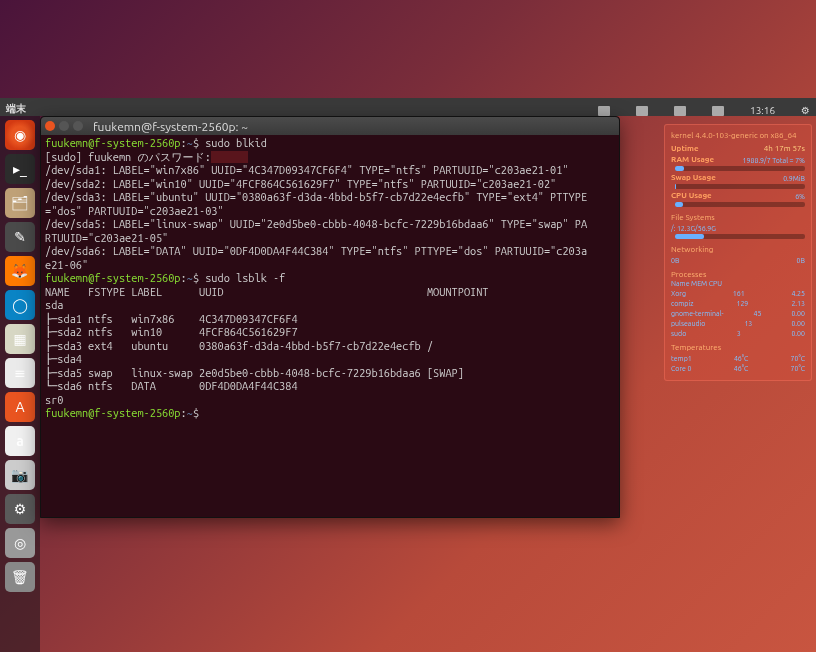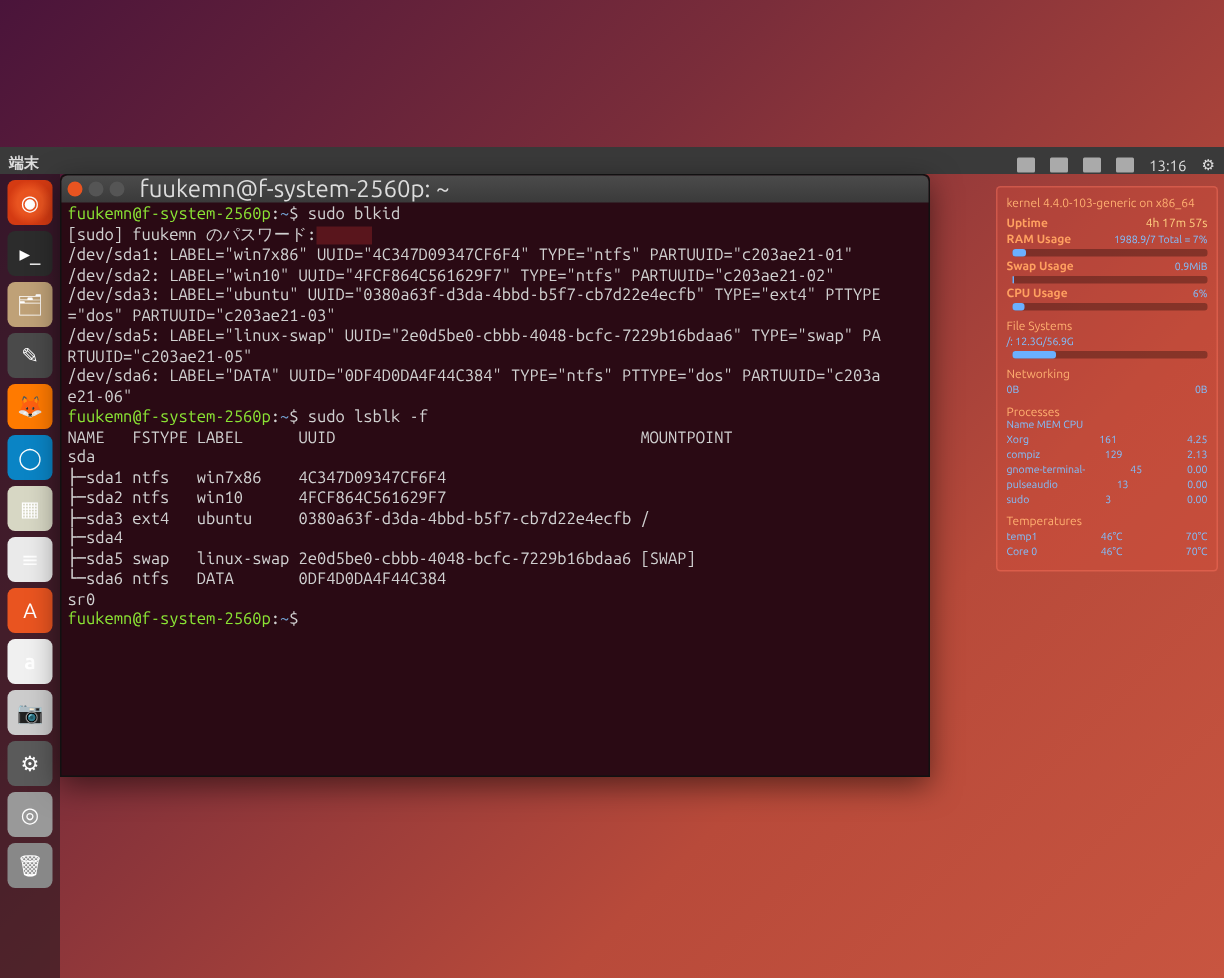--- a/index.html
+++ b/index.html
@@ -10,21 +10,21 @@
   overflow: hidden; position: relative;
 }
 
 .menubar {
   position: absolute; top: 98px; left: 0; right: 0; height: 18px;
   background: #3a3a3a; color: #ddd; font-size: 10px;
   display: flex; align-items: flex-end; padding: 0 6px;
 }
 .menubar .app { font-weight: bold; margin-right: 10px; }
 .menubar .menus span { margin-right: 8px; cursor: pointer; }
-.menubar .right { margin-left: auto; display: flex; align-items: center; gap: 10px; }
+.menubar .right { margin-left: auto; display: flex; align-items: center; gap: 26px; }
 .menubar .right span { font-size: 10px; }
 .indicator-icon { width: 12px; height: 10px; background: #aaa; border-radius: 1px; display: inline-block; }
 
 .launcher {
   position: absolute; top: 116px; left: 0; width: 40px; bottom: 0;
   background: rgba(30,20,30,0.55);
   display: flex; flex-direction: column; align-items: center; padding-top: 4px; gap: 4px;
 }
 .launcher .item {
   width: 30px; height: 30px; border-radius: 5px;
@@ -52,21 +52,21 @@
   box-shadow: 0 6px 20px rgba(0,0,0,0.5);
 }
 .titlebar {
   height: 18px; background: linear-gradient(#4b4b4b,#3a3a3a);
   display: flex; align-items: center; padding: 0 4px; gap: 4px;
   border-radius: 4px 4px 0 0;
 }
 .wbtn { width: 10px; height: 10px; border-radius: 50%; }
 .wclose { background: #e95420; }
 .wmin, .wmax { background: #555; }
-.titlebar .title { color: #ddd; font-size: 16px; margin-left: 6px; }
+.titlebar .title { color: #ddd; font-size: 12px; margin-left: 6px; }
 .termbody {
   padding: 2px 4px; font-family: "Ubuntu Mono","DejaVu Sans Mono",monospace;
   font-size: 11px; line-height: 13.5px; color: #d0d0d0;
   white-space: pre; overflow: hidden;
 }
 .prompt-user { color: #8ae234; }
 .prompt-path { color: #729fcf; }
 .hl { text-decoration-color: #c83232; text-decoration-thickness: 2px; text-underline-offset: 2px; }
 .hl2 { background: rgba(200,50,50,0.3); }
 

